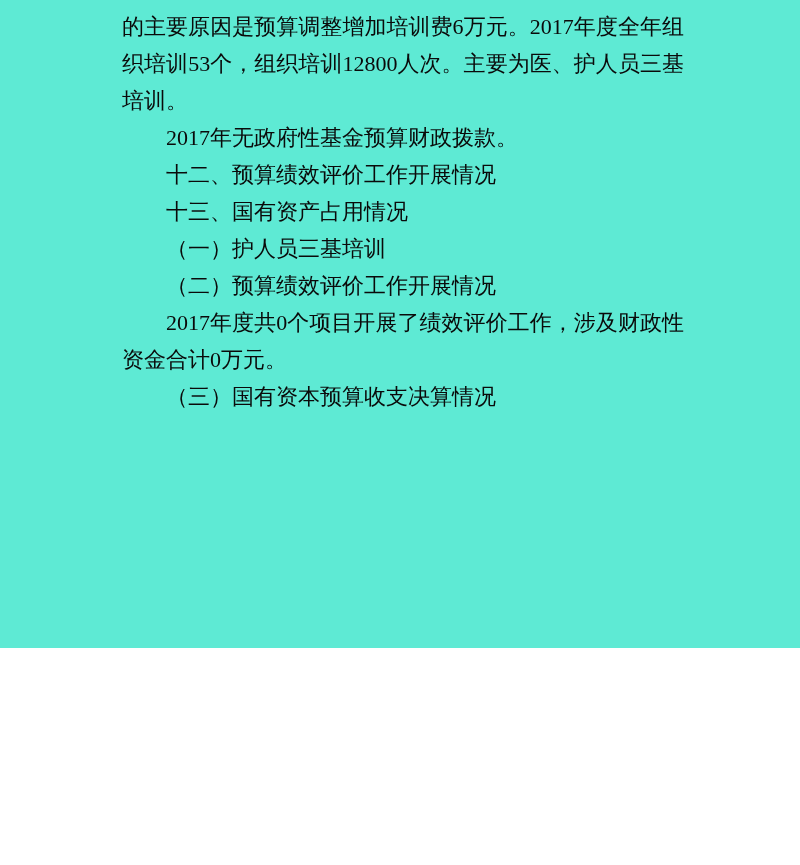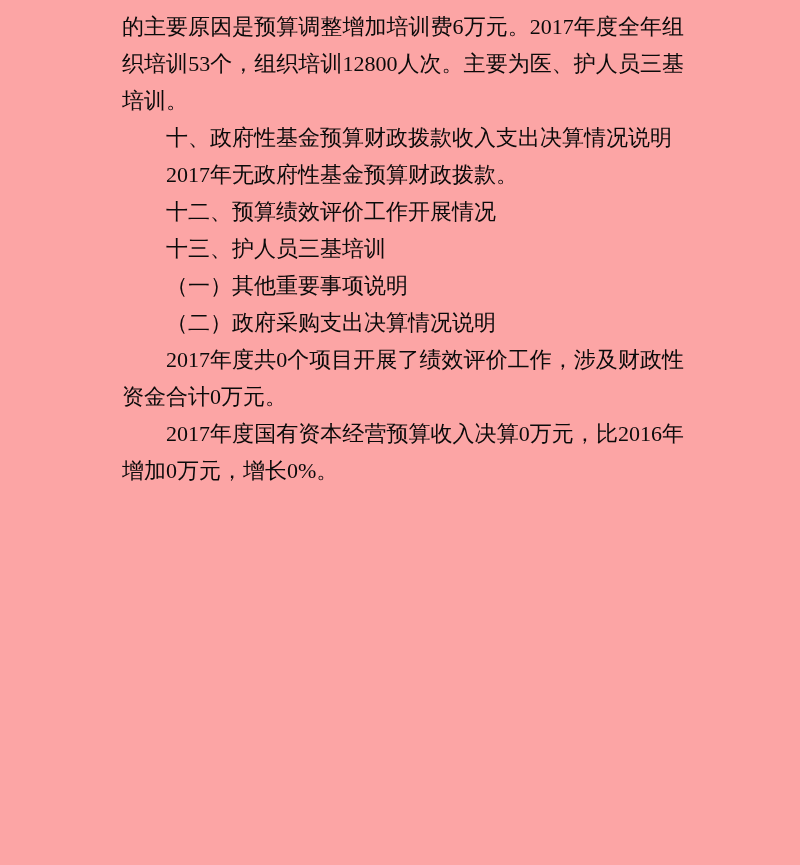--- a/index.html
+++ b/index.html
@@ -4,22 +4,22 @@
 <style>
   html, body {
     margin: 0;
     padding: 0;
     background: #ffffff;
   }
   .page {
     position: relative;
     box-sizing: border-box;
     width: 800px;
-    height: 865px;
-    background: #fca5a5;
+    height: 648px;
+    background: #5eead4;
     padding: 8px 116px 0 122px;
     overflow: hidden;
   }
   .doc-body {
     font-family: "Liberation Serif", "DejaVu Serif", serif;
     font-size: 22px;
     line-height: 37px;
     color: #0a0a0a;
     text-align: justify;
     text-justify: inter-ideograph;
@@ -33,22 +33,21 @@
   .para.no-indent {
     text-indent: 0;
   }
 </style>
 </head>
 <body>
 
 <div class="page">
   <div class="doc-body">
     <p class="para no-indent">的主要原因是预算调整增加培训费6万元。2017年度全年组织培训53个，组织培训12800人次。主要为医、护人员三基培训。</p>
-    <p class="para">十、政府性基金预算财政拨款收入支出决算情况说明</p>
     <p class="para">2017年无政府性基金预算财政拨款。</p>
     <p class="para">十二、预算绩效评价工作开展情况</p>
-    <p class="para">十三、护人员三基培训</p>
-    <p class="para">（一）其他重要事项说明</p>
-    <p class="para">（二）政府采购支出决算情况说明</p>
+    <p class="para">十三、国有资产占用情况</p>
+    <p class="para">（一）护人员三基培训</p>
+    <p class="para">（二）预算绩效评价工作开展情况</p>
     <p class="para">2017年度共0个项目开展了绩效评价工作，涉及财政性资金合计0万元。</p>
-    <p class="para">2017年度国有资本经营预算收入决算0万元，比2016年增加0万元，增长0%。</p>
+    <p class="para">（三）国有资本预算收支决算情况</p>
   </div>
 </div>
 
 </body></html>

